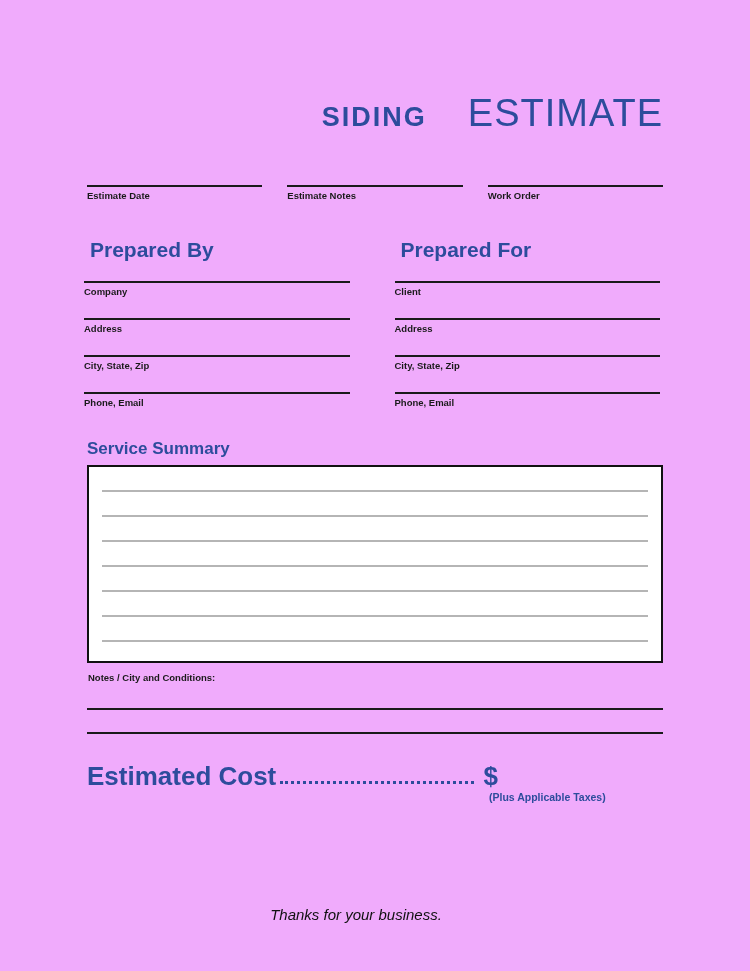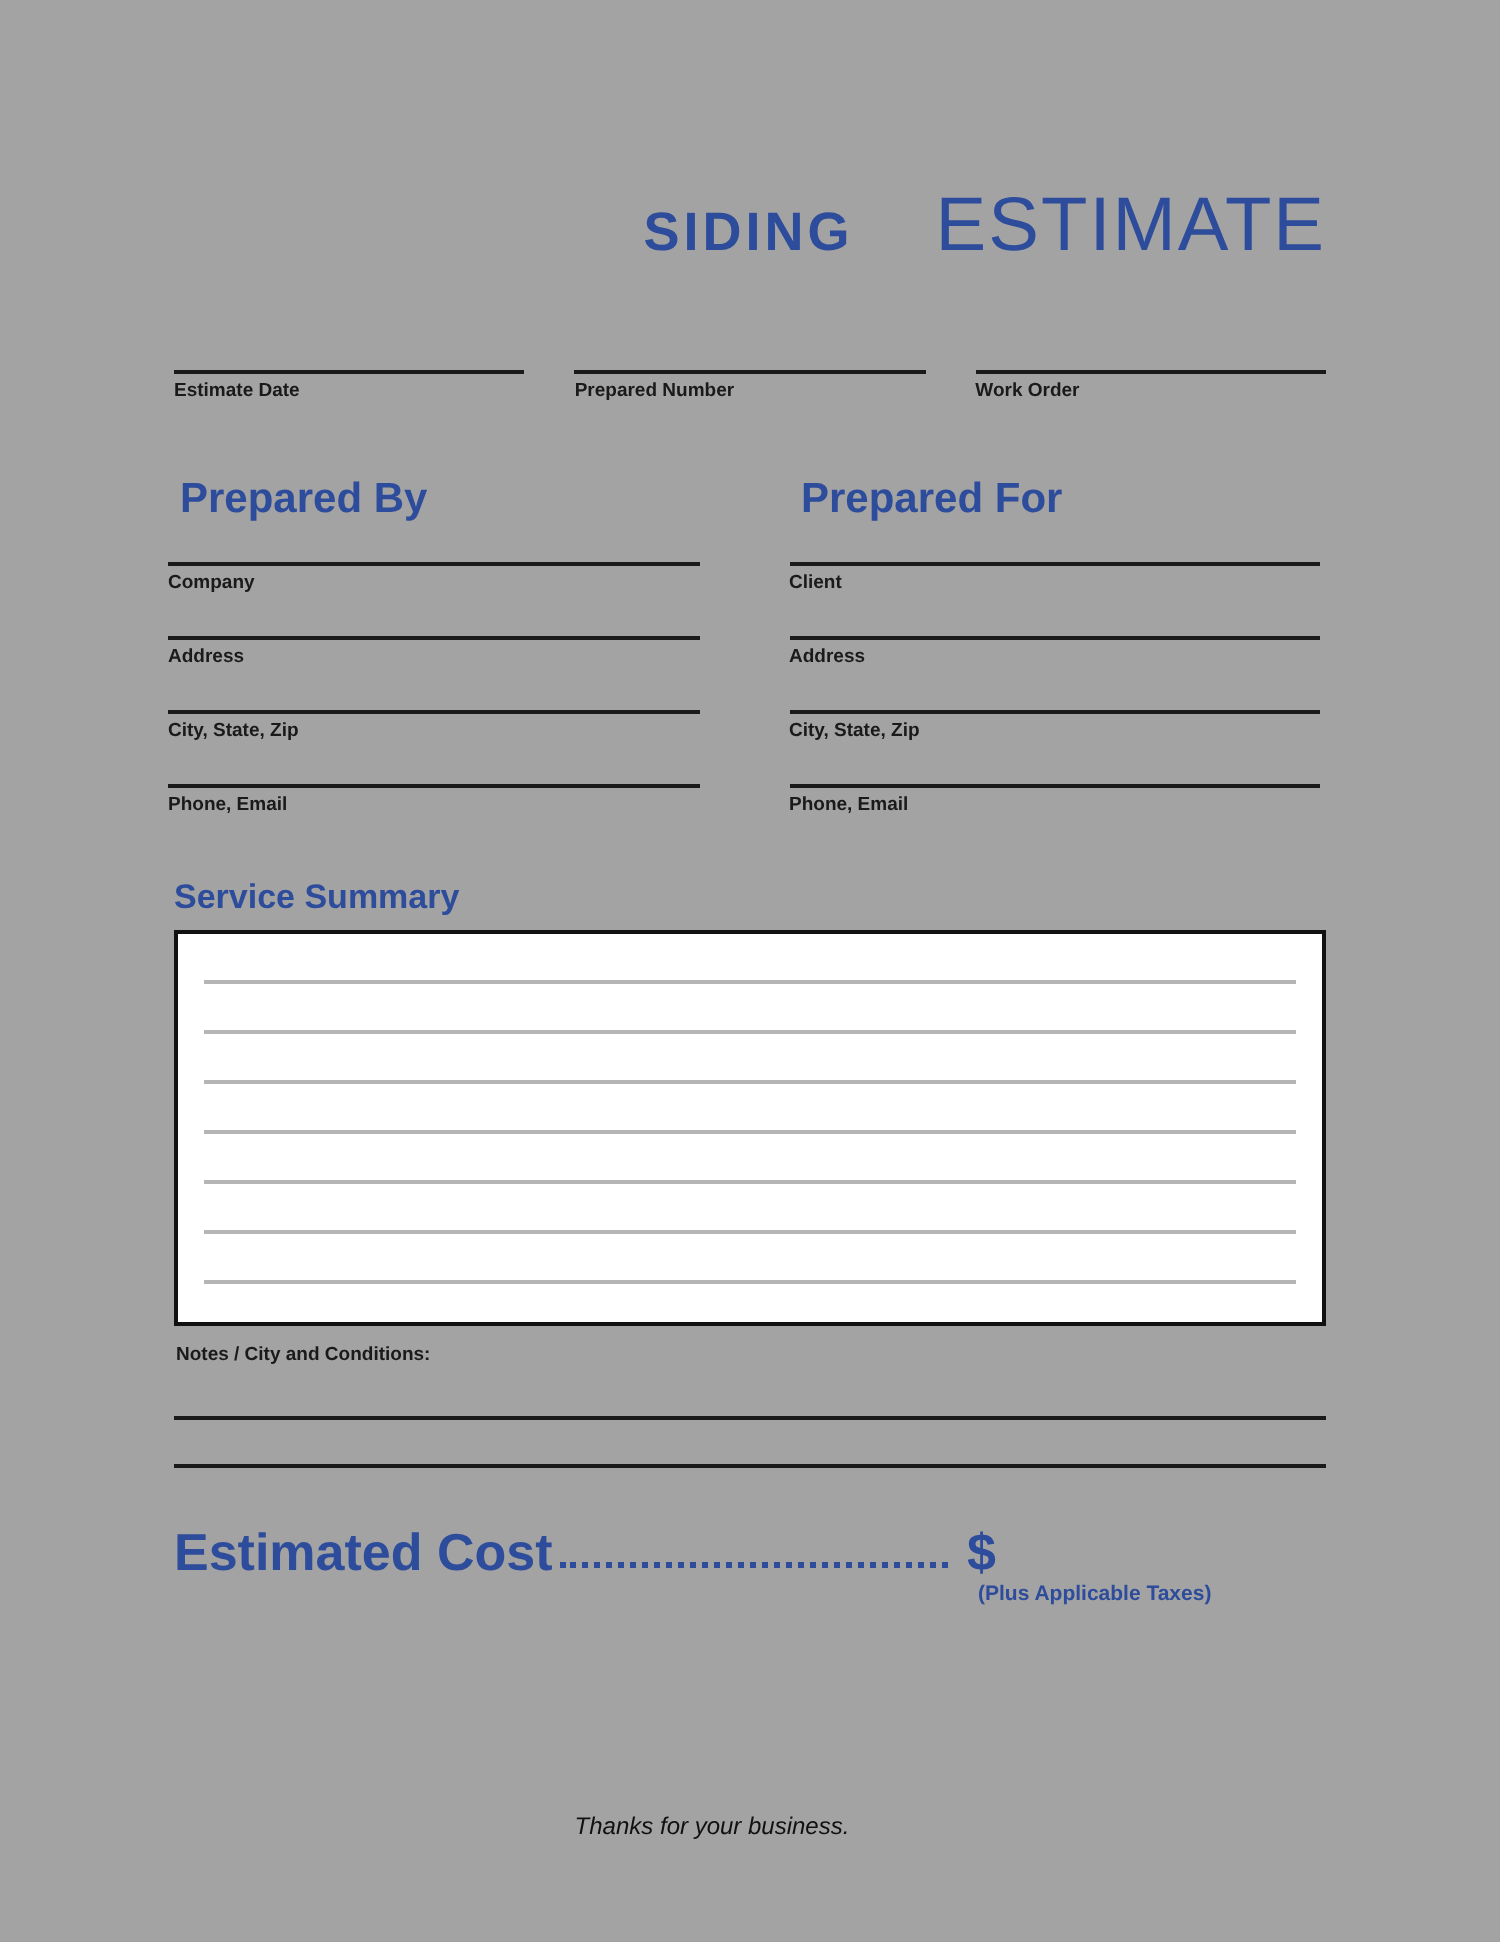--- a/index.html
+++ b/index.html
@@ -3,21 +3,21 @@
 <meta charset="utf-8">
 <style>
   :root { --accent: #2d4c9c; --ink: #1a1a1a; --rule: #b5b5b5; }
   * { margin: 0; padding: 0; box-sizing: border-box; }
   html, body { background: #ffffff; }
   body { font-family: "Liberation Sans", sans-serif; color: var(--ink); }
   .page {
     position: relative;
     width: 750px;
     height: 971px;
-    background: #a3a3a3;
+    background: #f0abfc;
     overflow: hidden;
   }
 
   
   .title-row {
     position: absolute;
     top: 92px;
     right: 87px;
     display: flex;
     align-items: baseline;
@@ -145,21 +145,21 @@
     white-space: nowrap;
   }
 
   
   .footer-thanks {
     position: absolute;
     left: 0;
     top: 906px;
     width: 712px;
     text-align: center;
-    font-size: 12px;
+    font-size: 15px;
     font-style: italic;
     color: #111111;
   }
 </style>
 </head>
 <body>
 
 <div class="page">
 
   <div class="title-row">
@@ -167,21 +167,21 @@
     <span class="title-large">ESTIMATE</span>
   </div>
 
   <div class="top-fields">
     <div class="field">
       <div class="field-line"></div>
       <div class="field-label">Estimate Date</div>
     </div>
     <div class="field">
       <div class="field-line"></div>
-      <div class="field-label">Prepared Number</div>
+      <div class="field-label">Estimate Notes</div>
     </div>
     <div class="field">
       <div class="field-line"></div>
       <div class="field-label">Work Order</div>
     </div>
   </div>
 
   <div class="columns">
 
     <div class="col">

